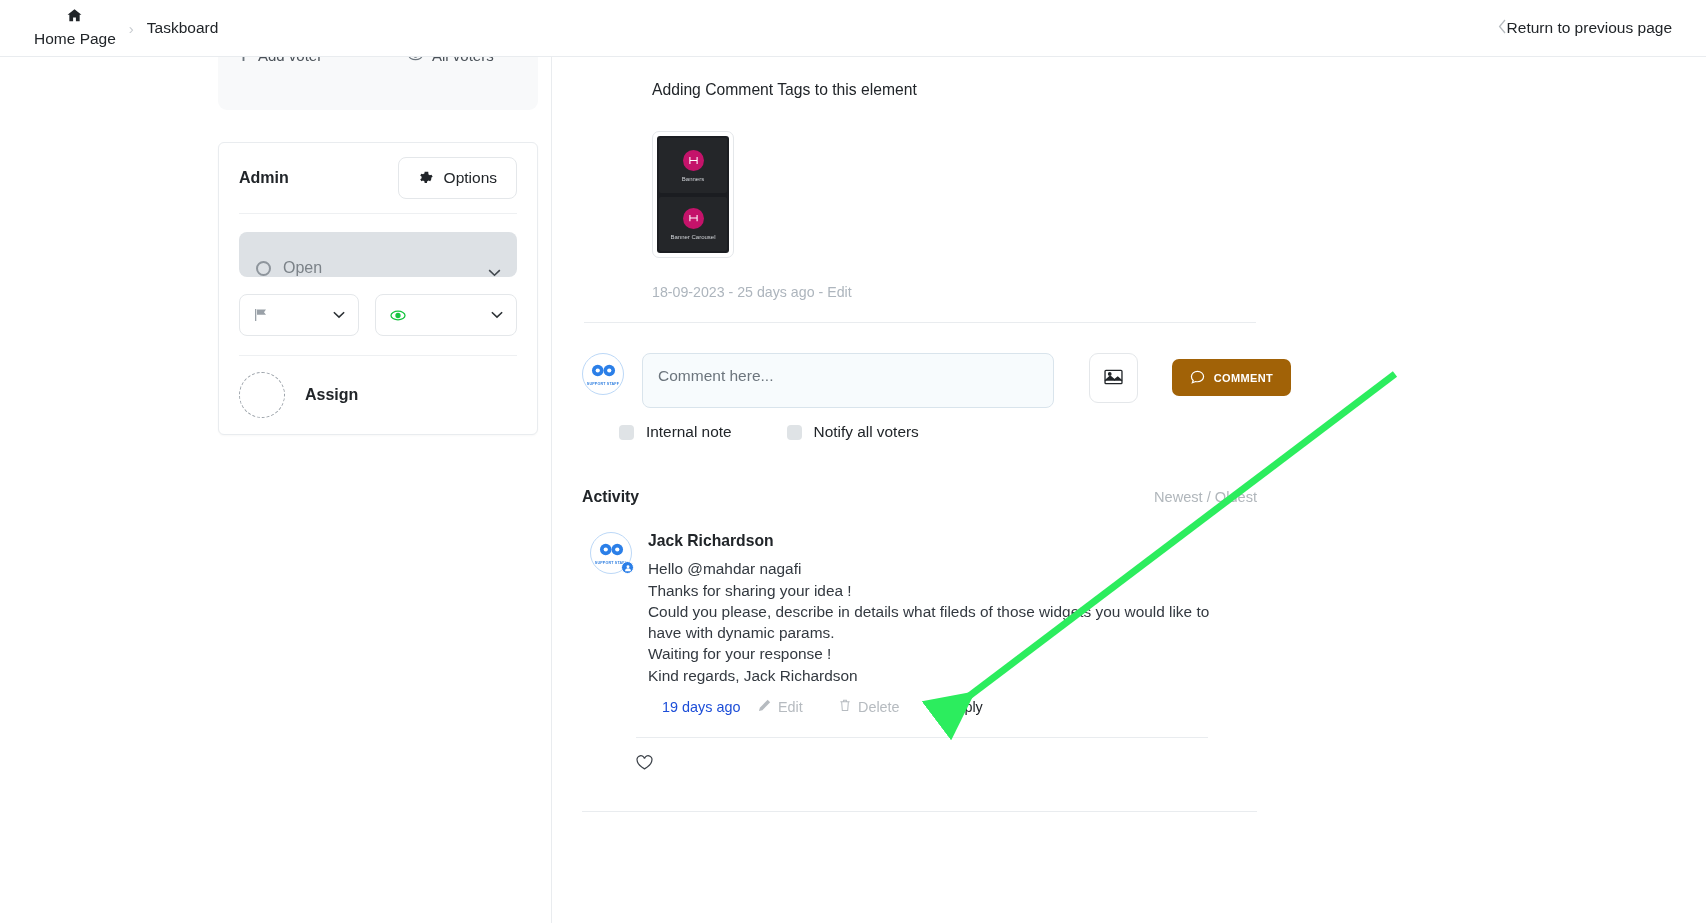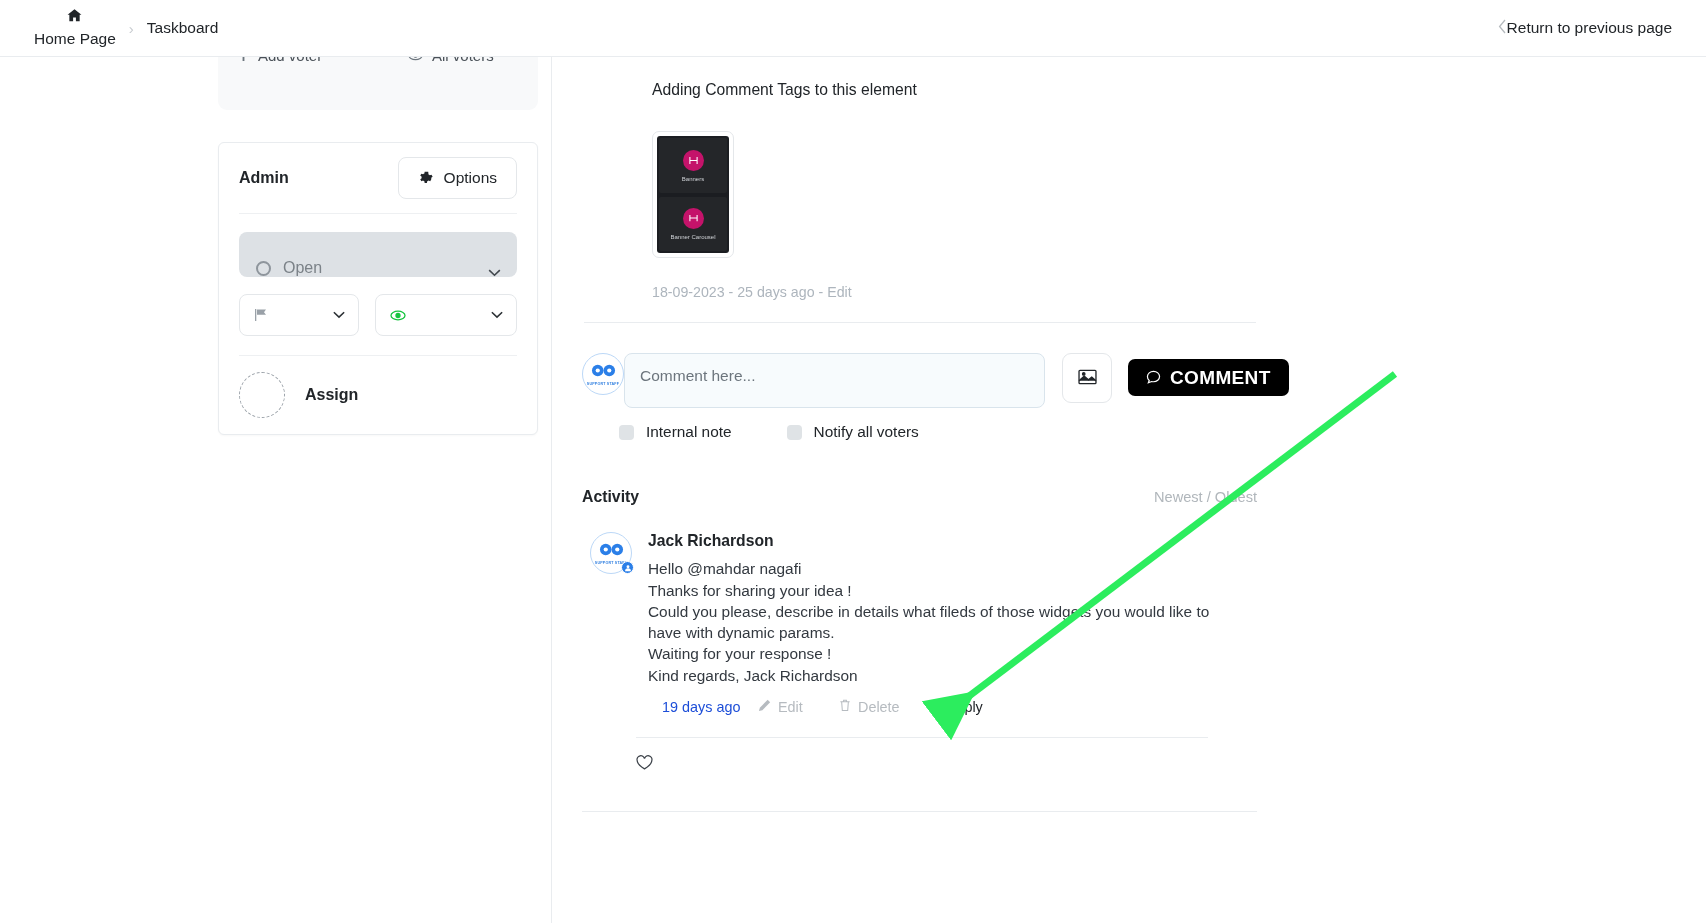--- a/index.html
+++ b/index.html
@@ -262,21 +262,21 @@
     height: 1px;
     background: #e9ecef;
   }
 
   
   .composer {
     margin-top: 30px;
     margin-left: 14px;
     display: flex;
     align-items: flex-start;
-    gap: 0;
+    gap: 18px;
   }
   .avatar-ring {
     width: 42px; height: 42px;
     border-radius: 50%;
     border: 1px solid #bcd8f7;
     background: #fff;
     display: flex;
     flex-direction: column;
     align-items: center;
     justify-content: center;
@@ -327,25 +327,25 @@
     align-items: center;
     justify-content: center;
     cursor: pointer;
     margin-left: 17px;
   }
   .comment-btn {
     height: 37px;
     padding: 0 18px;
     margin-left: 16px;
     margin-top: 6px;
-    background: #000000;
+    background: #a16207;
     border: none;
     border-radius: 7px;
     color: #fff;
-    font-size: 19px;
+    font-size: 11px;
     font-weight: bold;
     letter-spacing: .35px;
     display: flex;
     align-items: center;
     gap: 9px;
     cursor: pointer;
     font-family: "Liberation Sans", sans-serif;
   }
 
   .check-row {

